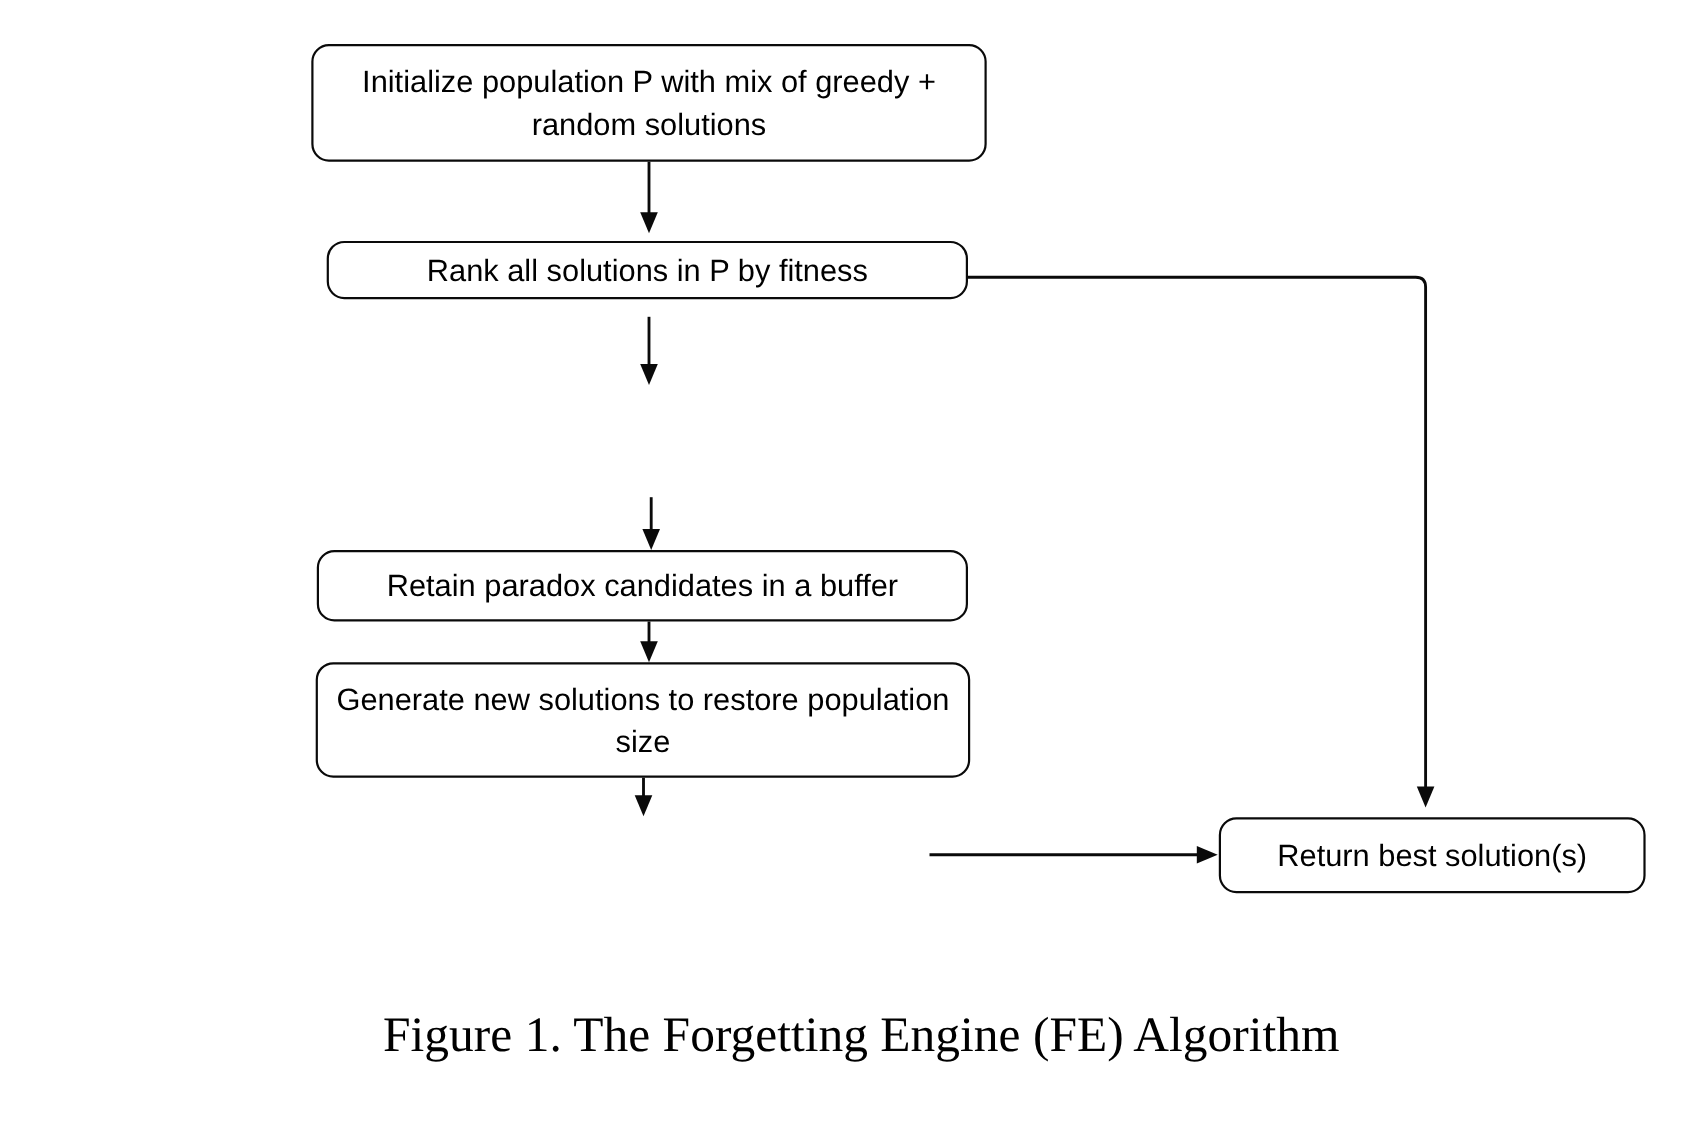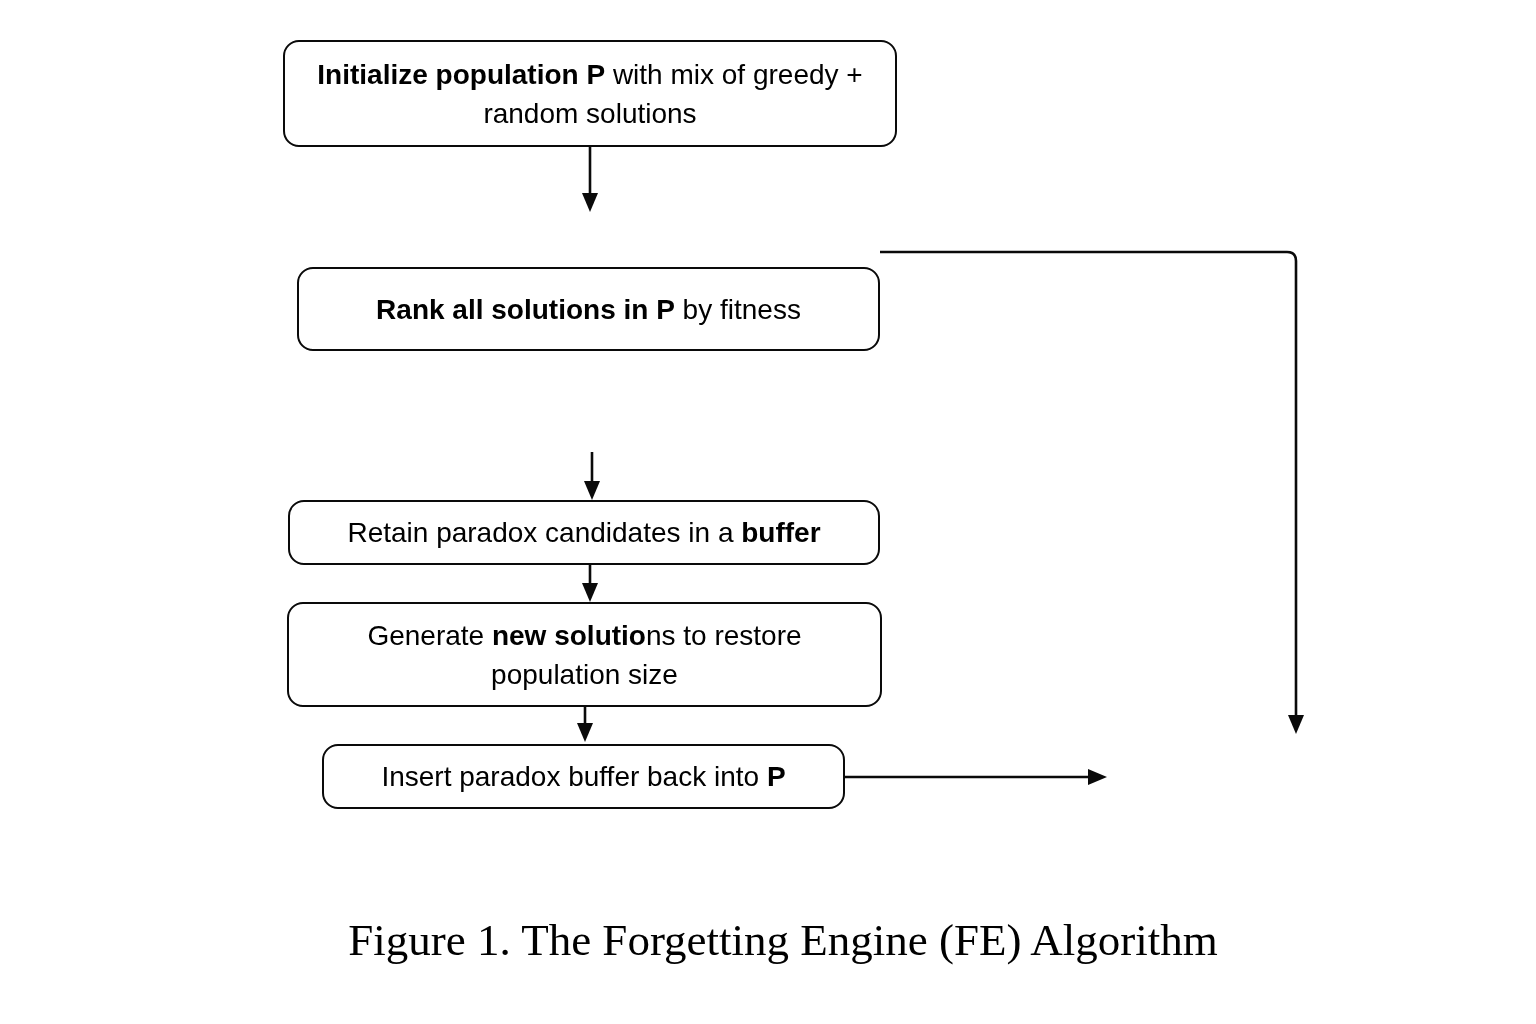--- a/index.html
+++ b/index.html
@@ -19,39 +19,39 @@
     border-radius:16px;
     background:#ffffff;
     display:flex;
     align-items:center;
     justify-content:center;
     text-align:center;
     font-size:28px;
     line-height:39px;
     padding:4px 16px;
   }
-  .b{font-weight:bold;}
+  .b{font-weight:normal;}
   .edge-label{
     position:absolute;
     left:953px;top:168px;width:392px;
     font-size:28px;line-height:36px;
     text-align:center;
     white-space:nowrap;
   }
   .caption{
     position:absolute;
     left:0;top:914px;width:1566px;
     text-align:center;
     font-family:"Liberation Serif", serif;
     font-size:45px;
     color:#000000;
   }
   
   #box-init    {left:283px; top:40px;  width:614px; height:107px;}
-  #box-rank    {left:297px; top:219px; width:583px; height:84px;margin-top:48px;}
+  #box-rank    {left:297px; top:219px; width:583px; height:53px;}
   #box-select  {left:237px; top:352px; width:710px; height:100px;}
   #box-retain  {left:288px; top:500px; width:592px; height:65px;}
   #box-generate{left:287px; top:602px; width:595px; height:105px;}
   #box-insert  {left:322px; top:744px; width:523px; height:65px;}
   #box-return  {left:1108px;top:743px; width:388px; height:69px;}
 </style>
 </head>
 <body>
 
 <div class="canvas">
@@ -87,21 +87,21 @@
 
 
   <div class="node" id="box-retain">
     <div><span>Retain paradox candidates in a </span><span class="b">buffer</span></div>
   </div>
 
   <div class="node" id="box-generate">
     <div><span>Generate </span><span class="b">new solutio</span><span>ns to restore population size</span></div>
   </div>
 
-  <div class="node" id="box-insert">
-    <div><span>Insert paradox buffer back into </span><span class="b">P</span></div>
+
+  <div class="node" id="box-return">
+    <div><span>Return </span><span class="b">best solution</span><span>(s)</span></div>
   </div>
-
 
 
   <div class="caption">Figure 1. The Forgetting Engine (FE) Algorithm</div>
 
 </div>
 
 </body></html>

